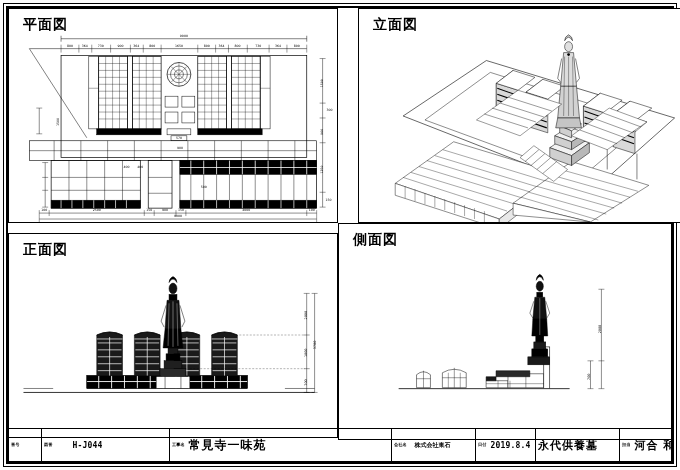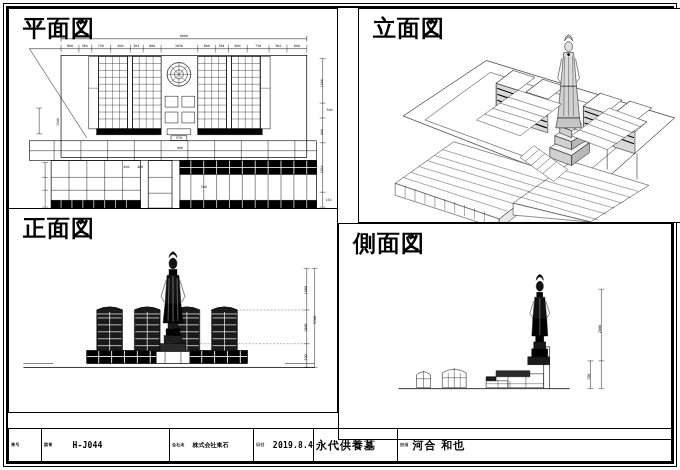--- a/index.html
+++ b/index.html
@@ -27,28 +27,28 @@
   }
   
   .panel {
     position: absolute;
     border: 1px solid #000;
     background: #fff;
     overflow: hidden;
   }
   #panel-plan      { left: 8px;   top: 8px;   width: 330px; height: 215px; }
   #panel-iso       { left: 338px; top: 8px;   width: 334px; height: 215px; margin-left: 20px; }
-  #panel-front     { left: 8px;   top: 208px; width: 330px; height: 205px; }
+  #panel-front     { left: 8px;   top: 233px; width: 330px; height: 205px; }
   #panel-side      { left: 338px; top: 223px; width: 334px; height: 217px; }
 
   .panel-title {
     position: absolute;
     left: 14px; top: 8px;
     font-family: "DejaVu Sans", sans-serif;
-    font-size: 23px;
+    font-size: 14px;
     font-weight: 700;
     letter-spacing: 1px;
     color: #000;
     line-height: 1;
     white-space: nowrap;
   }
   .svg-area { position: absolute; left: 0; top: 0; width: 100%; height: 100%; }
 
   
   #titleblock {
@@ -103,21 +103,21 @@
   .tb-val.mono {
     font-family: "DejaVu Sans Mono", monospace;
     font-size: 8px;
     font-weight: 700;
   }
   
   #tb-no        { width: 33px; }
   #tb-drawno    { width: 128px; }
   #tb-project   { width: 222px; }
   #tb-company   { width: 84px; }
-  #tb-date      { width: 60px; justify-content: space-between; }
+  #tb-date      { width: 60px; }
   #tb-subject   { width: 84px; }
   #tb-designer  { width: 1px; flex: 1 1 auto; }
 
   text { font-family: "DejaVu Sans", sans-serif; }
 </style>
 </head>
 <body>
 
 <div id="sheet">
 
@@ -747,20 +747,24 @@
     <div class="tb-cell" id="tb-no">
       <span class="tb-tag">番号</span>
       <span class="tb-val"></span>
     </div>
 
     <div class="tb-cell" id="tb-drawno">
       <span class="tb-tag">図番</span>
       <span class="tb-val mono" style="margin-left:16px;">H-J044</span>
     </div>
 
+    <div class="tb-cell" id="tb-project">
+      <span class="tb-tag">工事名</span>
+      <span class="tb-val big">常見寺一味苑</span>
+    </div>
 
     <div class="tb-cell" id="tb-company">
       <span class="tb-tag">会社名</span>
       <span class="tb-val small" style="margin-left:4px;">株式会社東石</span>
     </div>
 
     <div class="tb-cell" id="tb-date">
       <span class="tb-tag">日付</span>
       <span class="tb-val mono">2019.8.4</span>
     </div>

